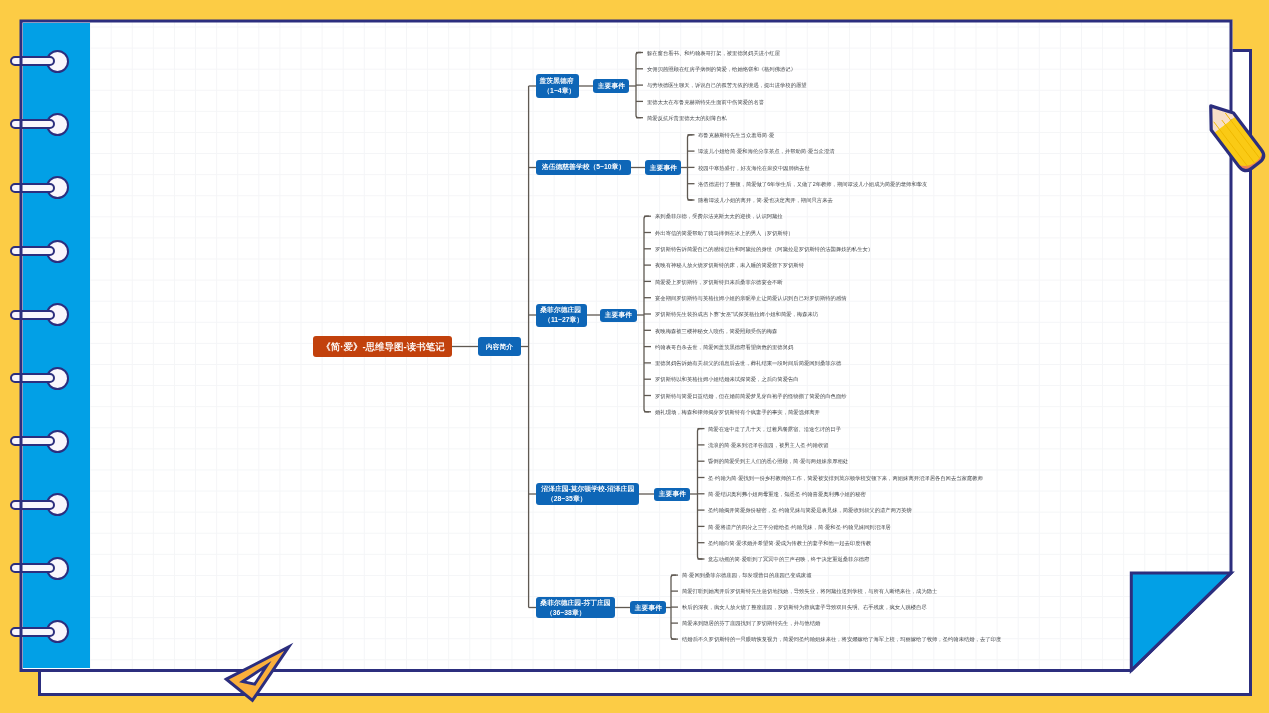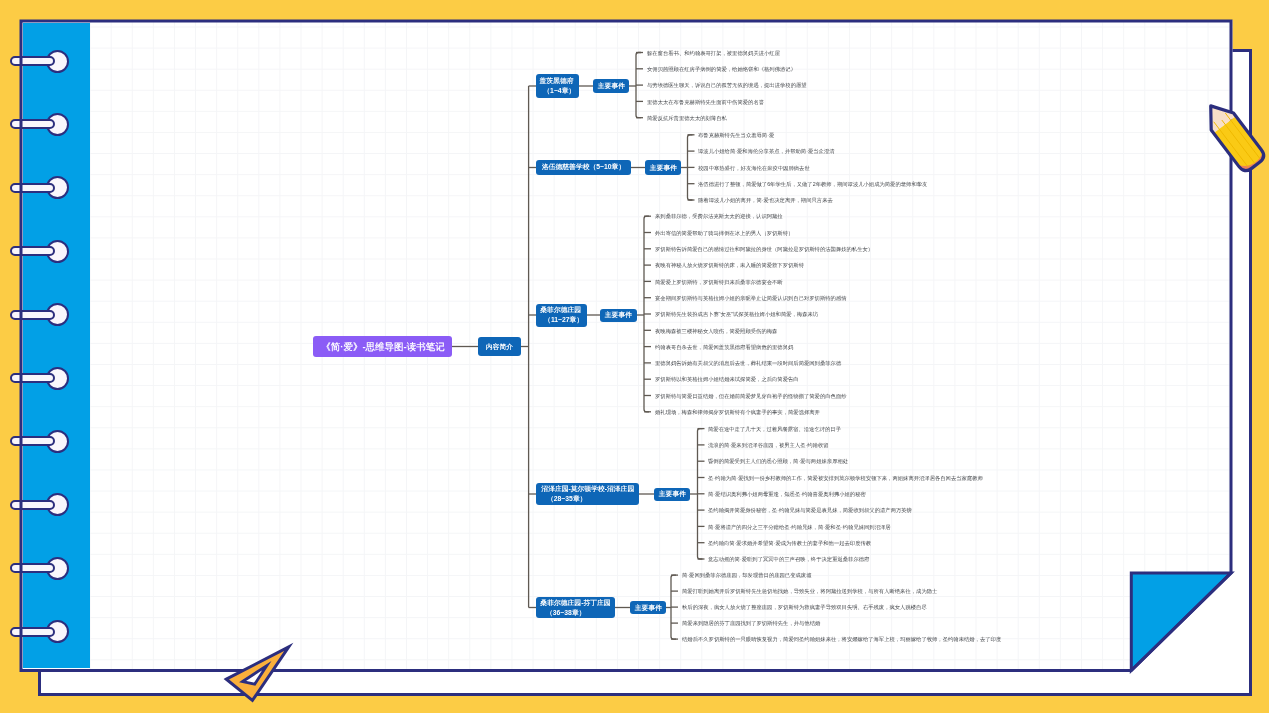--- a/index.html
+++ b/index.html
@@ -25,21 +25,21 @@
   .ring .hole{position:absolute;left:36.5px;top:-6.5px;width:23px;height:23px;border-radius:50%;
       background:#F9F6FC;border:2.5px solid #2C2E7E;box-sizing:border-box;}
 
   
   #links{position:absolute;left:0;top:0;width:1269px;height:713px;}
   #deco{position:absolute;left:0;top:0;width:1269px;height:713px;pointer-events:none;}
   .node{position:absolute;box-sizing:border-box;color:#FFFFFF;text-align:center;
         border-radius:3px;white-space:pre;display:flex;align-items:center;
         justify-content:center;overflow:visible;}
   .node>span{display:block;white-space:pre;}
-  .node.root{background:#8b5cf6;}
+  .node.root{background:#c2410c;}
   .node.root>span{font-weight:bold;font-size:38px;line-height:1;
         transform:scale(0.25);transform-origin:center center;}
   .node.hub{background:#0E66B7;}
   .node.hub>span{font-weight:bold;font-size:27.2px;line-height:1;
         transform:scale(0.25);transform-origin:center center;}
   .node.branch{background:#0E66B7;}
   .node.branch>span{font-weight:bold;font-size:27.2px;line-height:1.42;
         transform:scale(0.25);transform-origin:center center;text-align:left;}
   .node.sub{background:#0E66B7;}
   .node.sub>span{font-weight:bold;font-size:27.2px;line-height:1;

